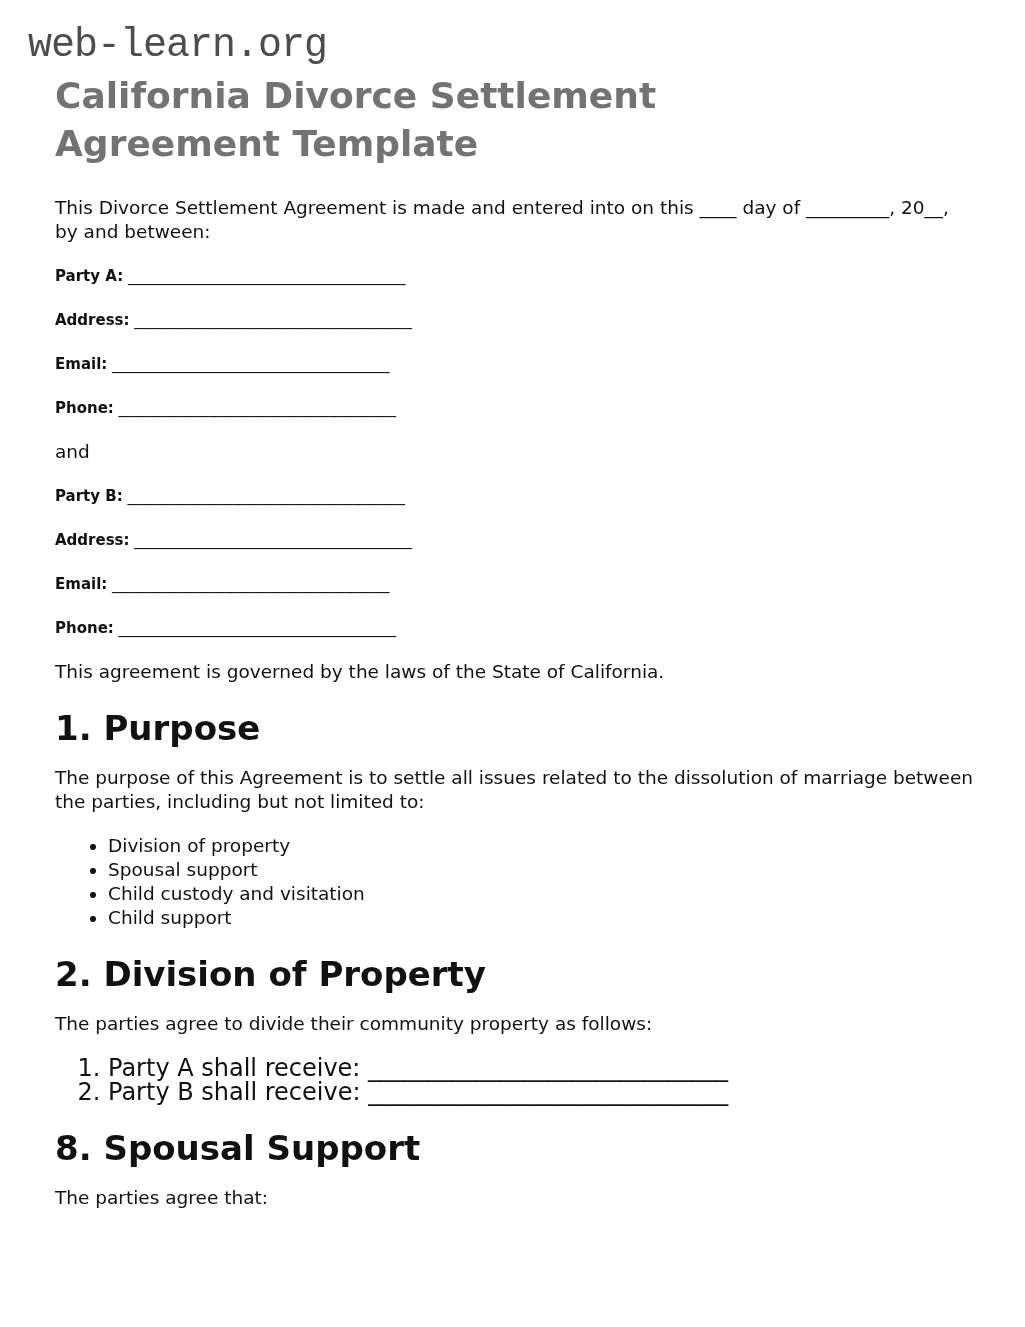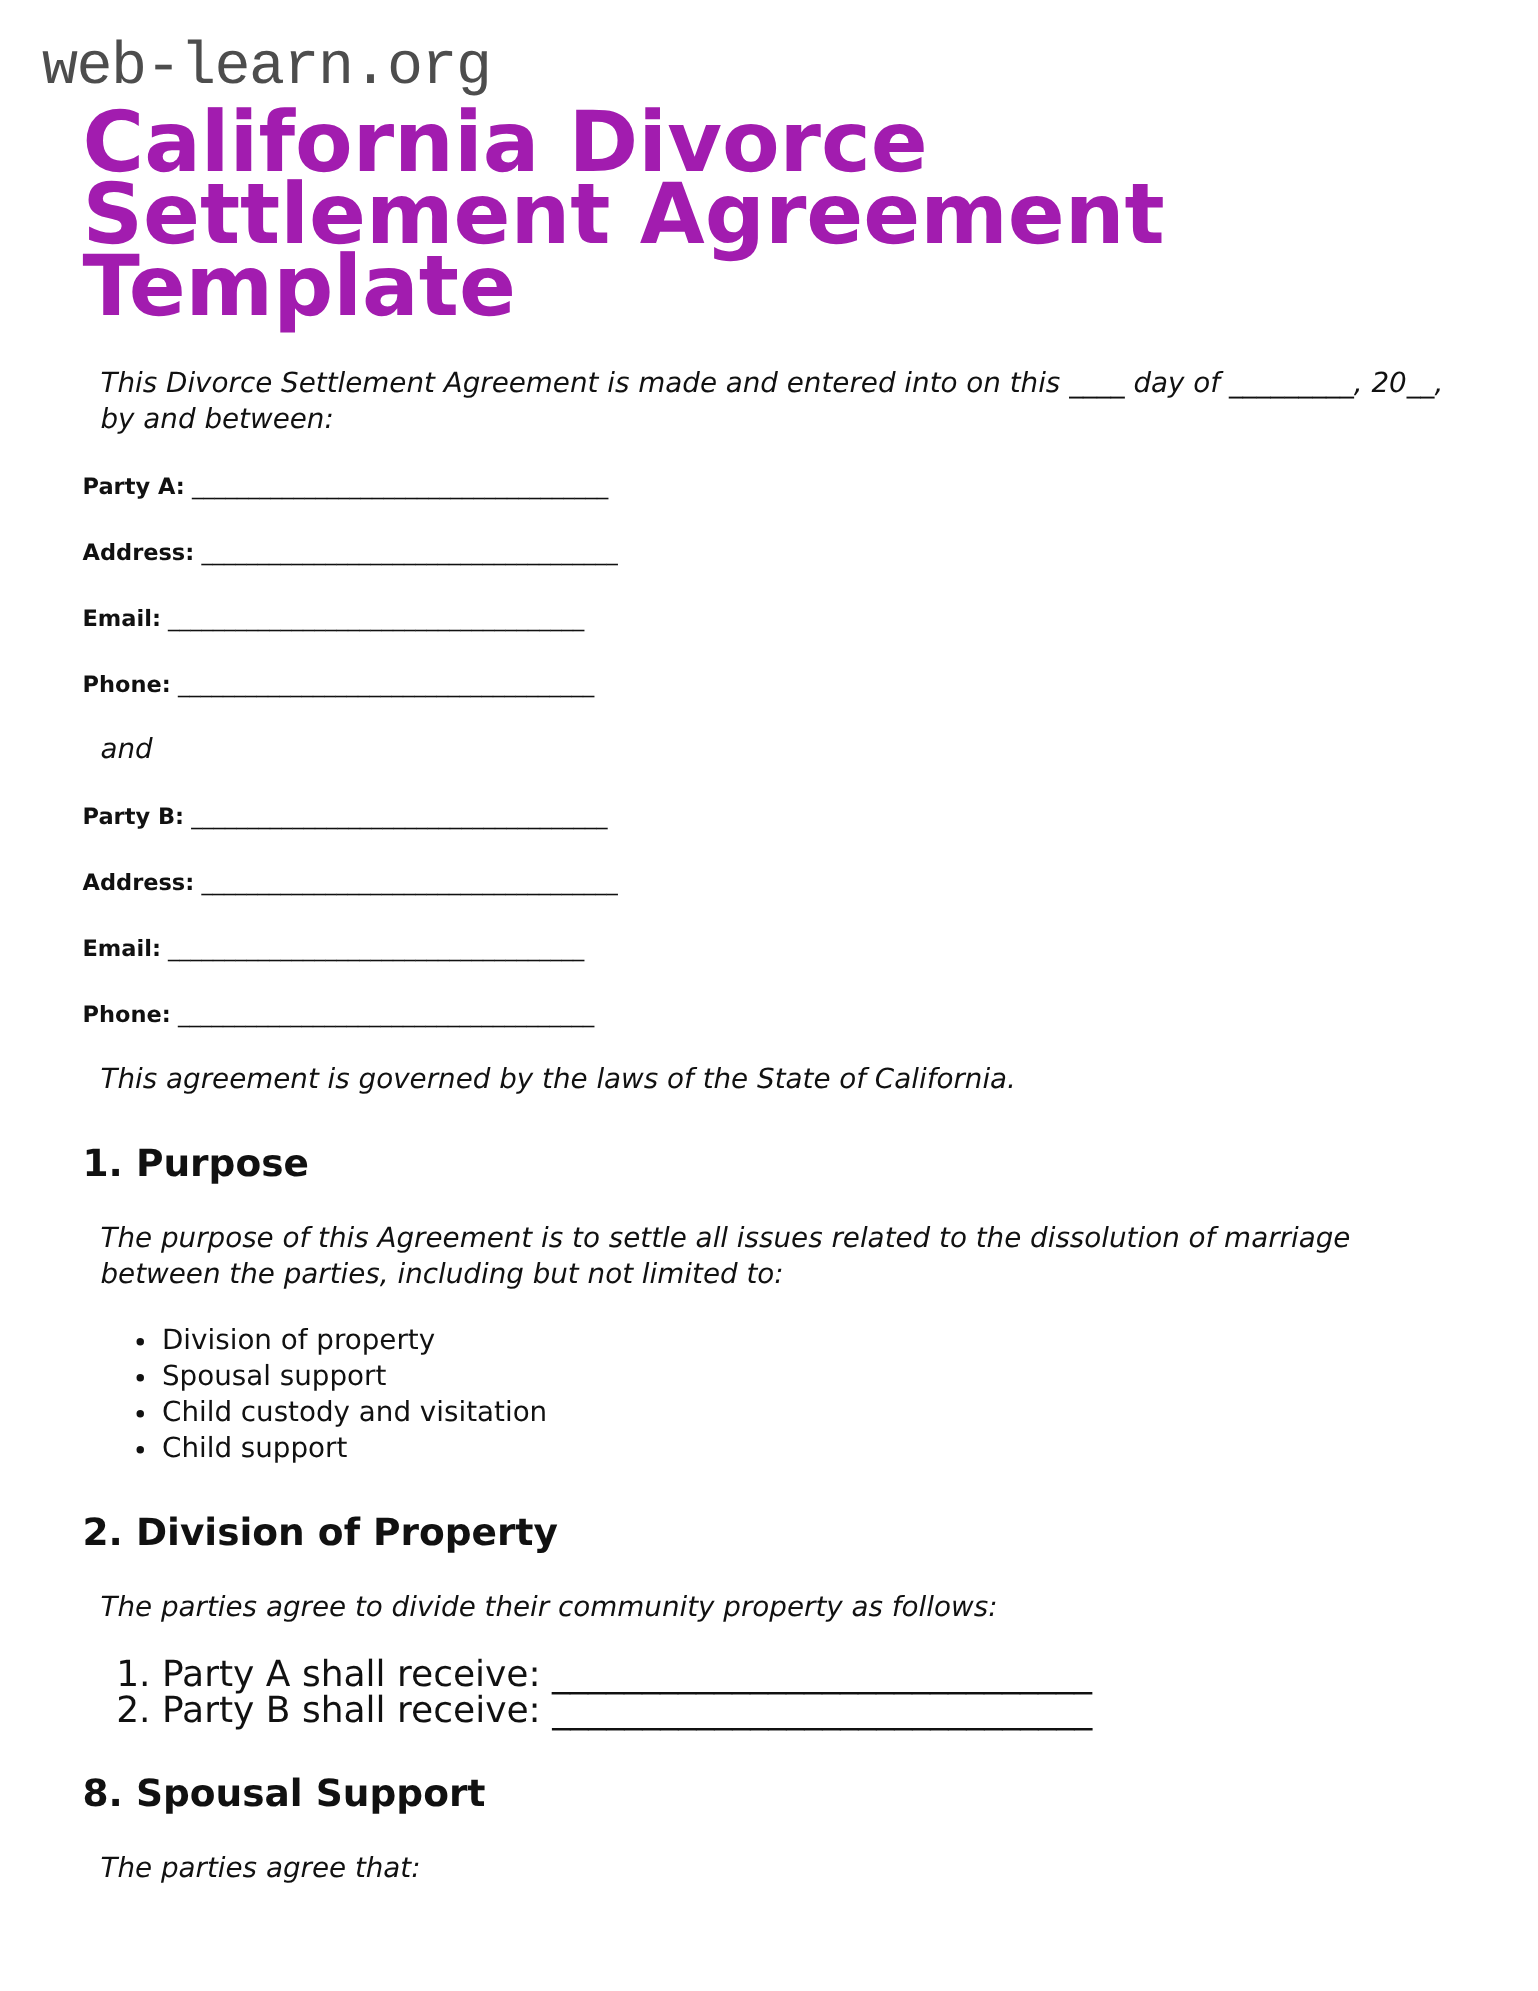--- a/index.html
+++ b/index.html
@@ -14,40 +14,39 @@
   .brand {
     font-family: "Liberation Mono", "DejaVu Sans Mono", monospace;
     font-size: 40px;
     line-height: 1.0;
     font-weight: 400;
     color: #4d4d4d;
     margin-left: -27px;
     letter-spacing: -1px;
   }
   h1.doc-title {
-    font-size: 56px;
+    font-size: 36px;
     line-height: 48px;
     font-weight: bold;
-    color: #a21caf;
+    color: #737373;
     max-width: 760px;
     margin: 6px 0 28px 0;
   }
   p.body-text {
     font-size: 18.5px;
     line-height: 24px;
-    margin: 20px 12px;
+    margin: 20px 0;
     max-width: 920px;
-    font-style: italic;
   }
   p.intro { margin-top: 0; }
   p.field { font-size: 15px; line-height: 24px; margin: 20px 0; }
   p.field .lbl { font-weight: bold; }
   .line { letter-spacing: 0; white-space: nowrap; }
   h2.section-heading {
-    font-size: 25px;
+    font-size: 34px;
     line-height: 36px;
     font-weight: bold;
     margin: 26px 0 20px 0;
   }
   ul.bullet-list {
     margin: 20px 0;
     padding-left: 53px;
     font-size: 18.5px;
     line-height: 24px;
     list-style-type: disc;

